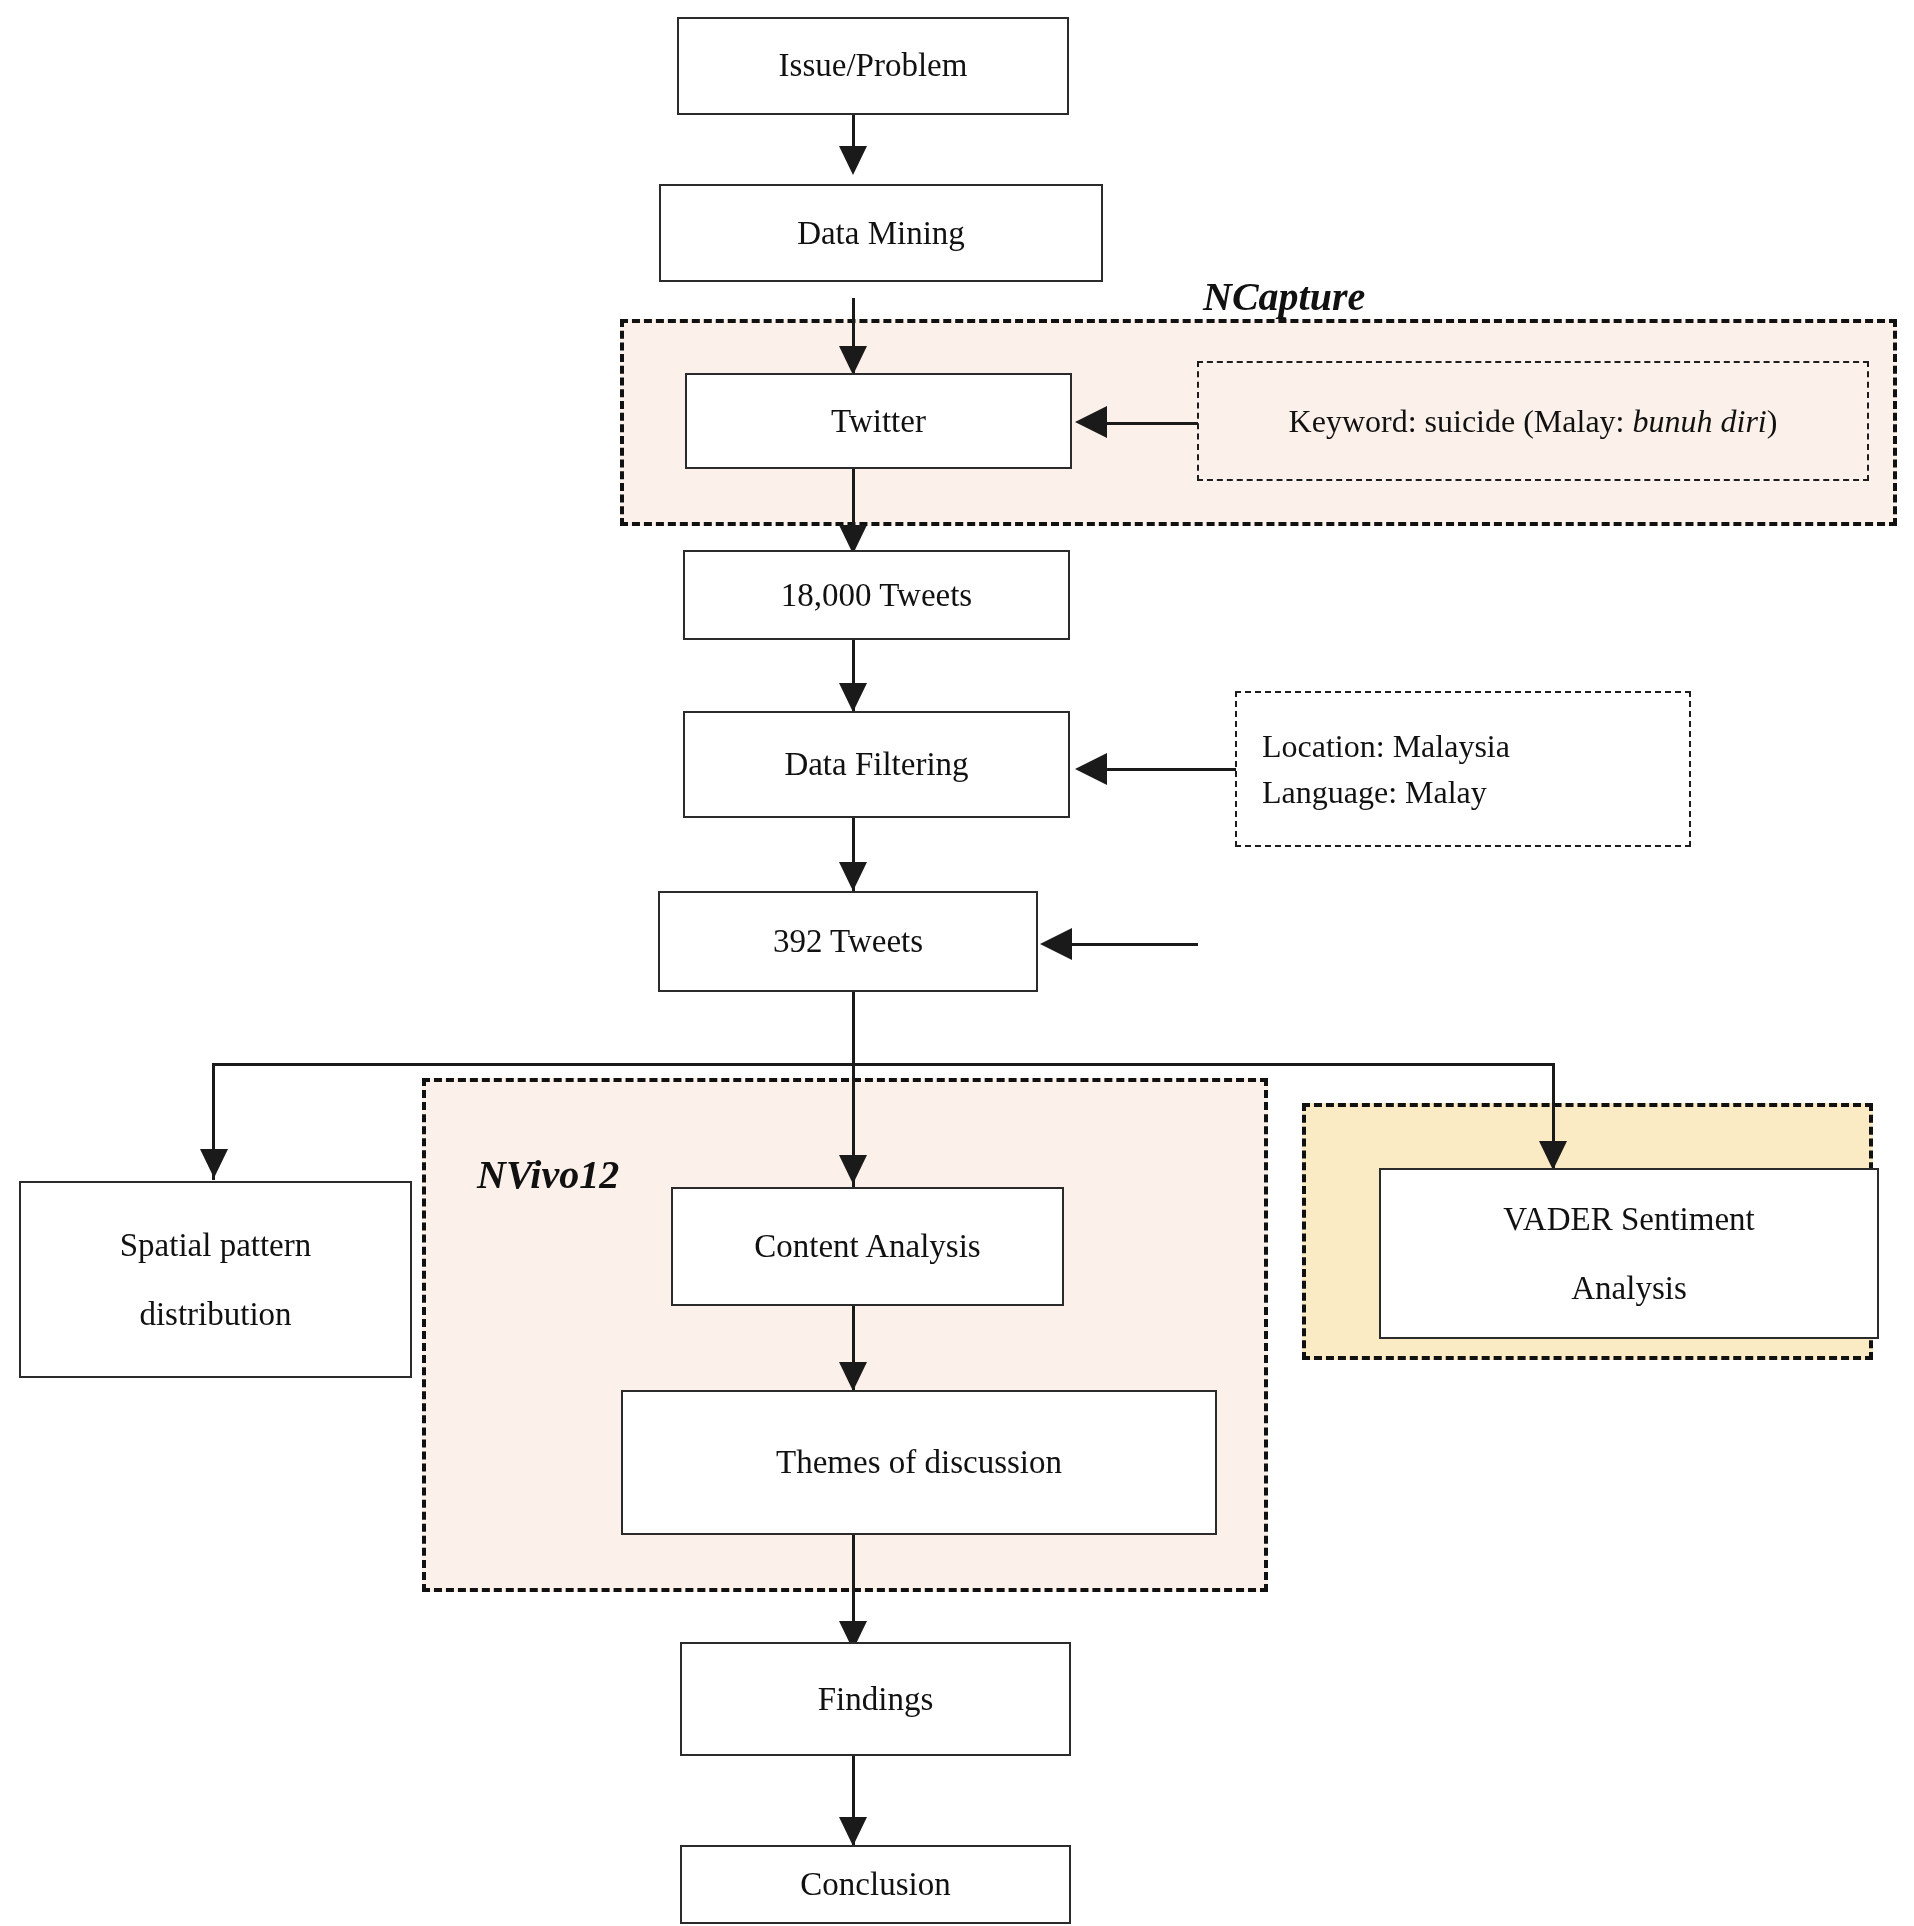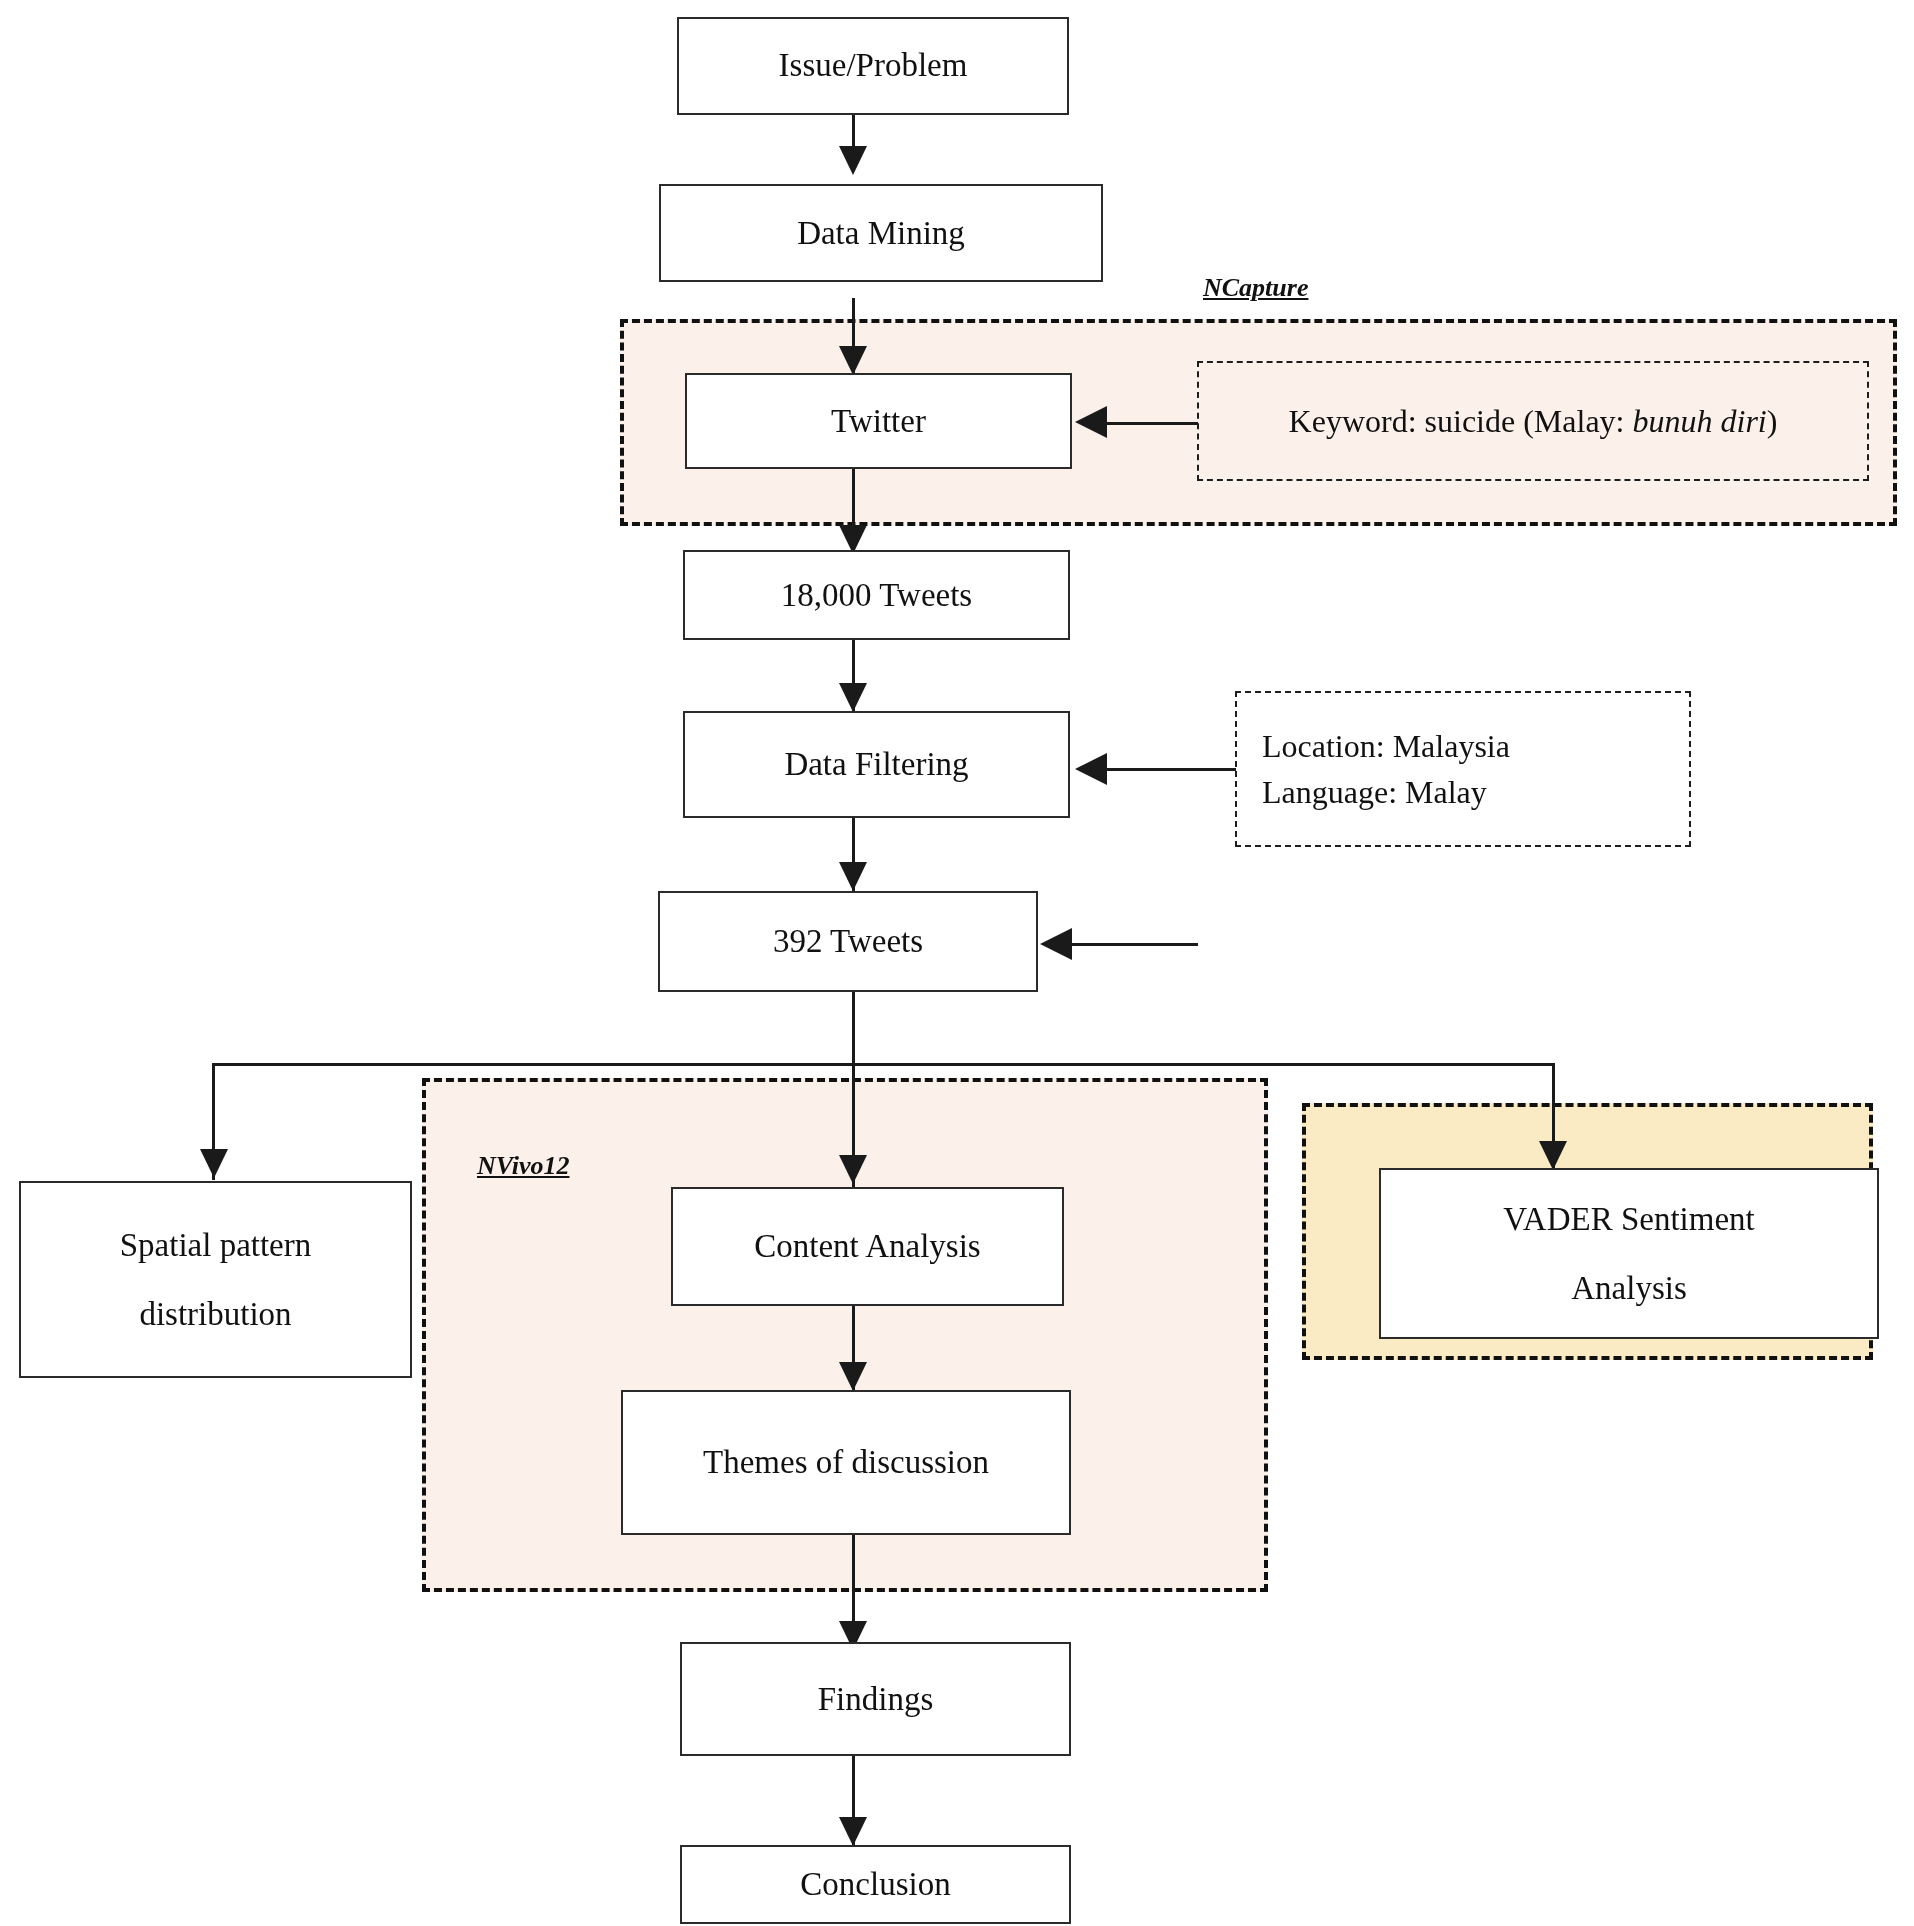--- a/index.html
+++ b/index.html
@@ -60,25 +60,24 @@
     border: 4.4px dashed #111111;
     z-index: 2;
   }
   .container.pink   { background: #fcf1ea; }
   .container.yellow { background: #fbebc4; }
 
   .container-label {
     position: absolute;
     font-style: italic;
     font-weight: bold;
-    font-size: 26px;
+    font-size: 40px;
     color: #111111;
     z-index: 7;
     white-space: nowrap;
-    text-decoration: underline;
   }
 
   
   .vline {
     position: absolute;
     width: 2.5px;
     background: #1a1a1a;
     z-index: 5;
   }
   .hline {
@@ -188,21 +187,21 @@
 
   <div class="node" style="left:19px; top:1181px; width:393px; height:197px;font-family:Liberation Serif, serif;">
     <span>Spatial pattern</span>
     <span class="line2">distribution</span>
   </div>
 
   <div class="node" style="left:671px; top:1187px; width:393px; height:119px;">
     <span>Content Analysis</span>
   </div>
 
-  <div class="node" style="left:621px; top:1390px; width:450px; height:145px;">
+  <div class="node" style="left:621px; top:1390px; width:596px; height:145px;">
     <span>Themes of discussion</span>
   </div>
 
   <div class="node" style="left:1379px; top:1168px; width:500px; height:171px;">
     <span>VADER Sentiment</span>
     <span class="line2">Analysis</span>
   </div>
 
   <div class="node" style="left:680px; top:1642px; width:391px; height:114px;">
     <span>Findings</span>

